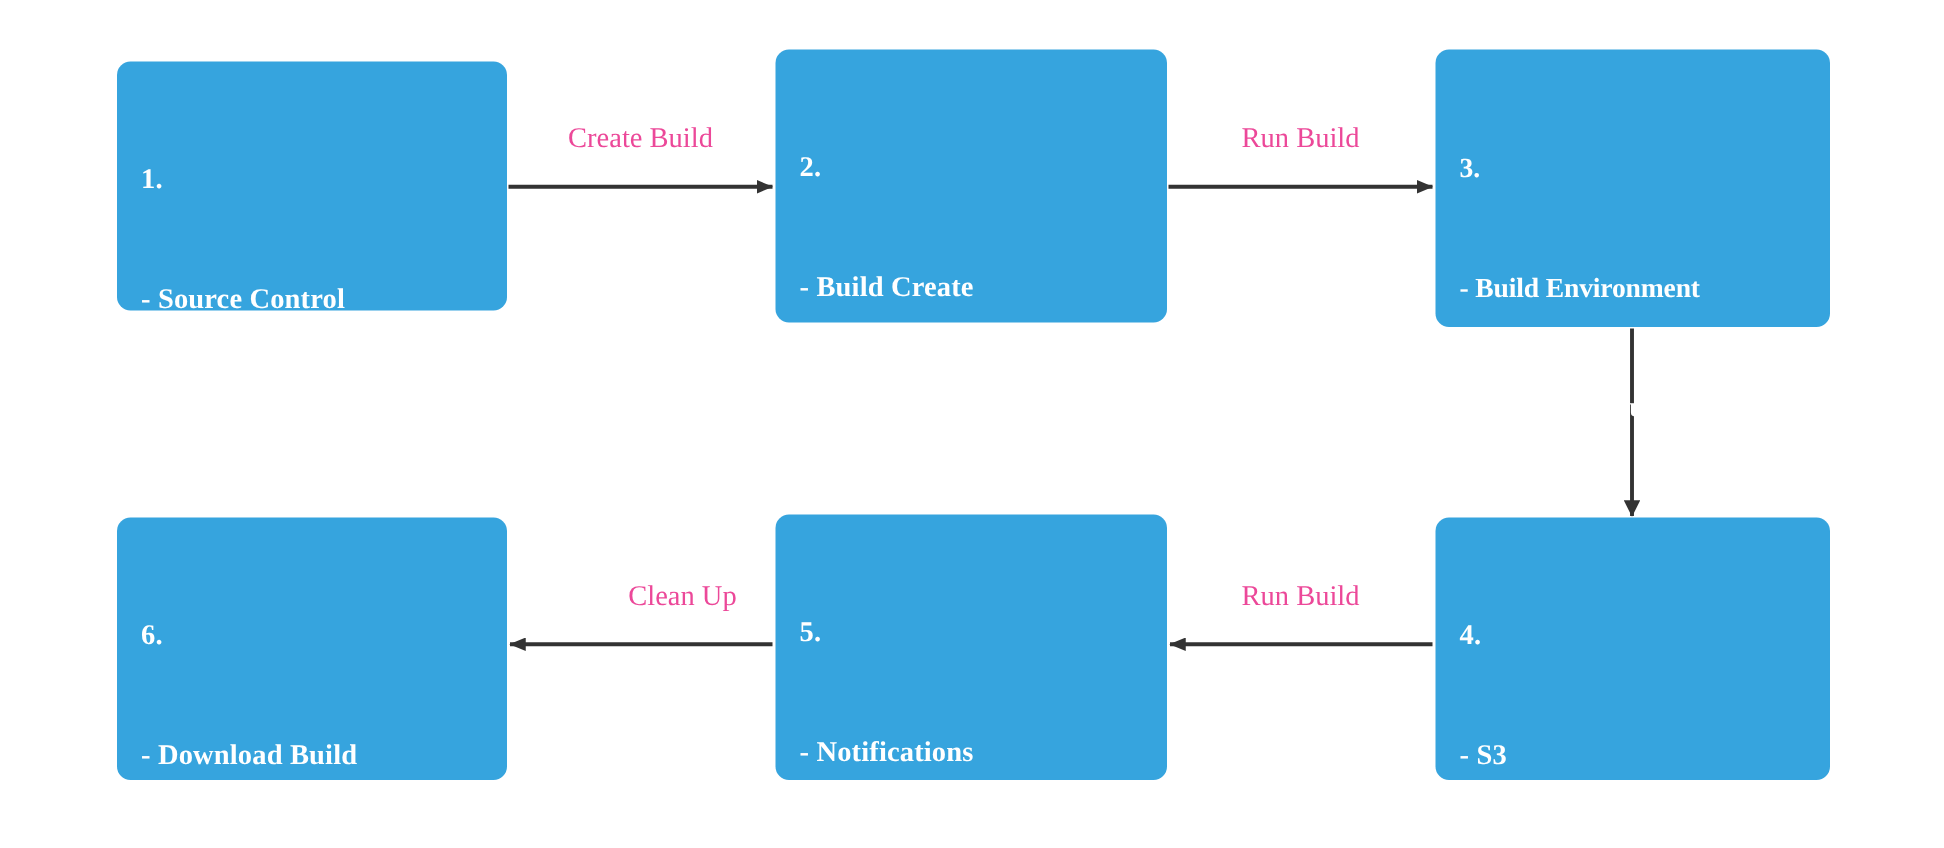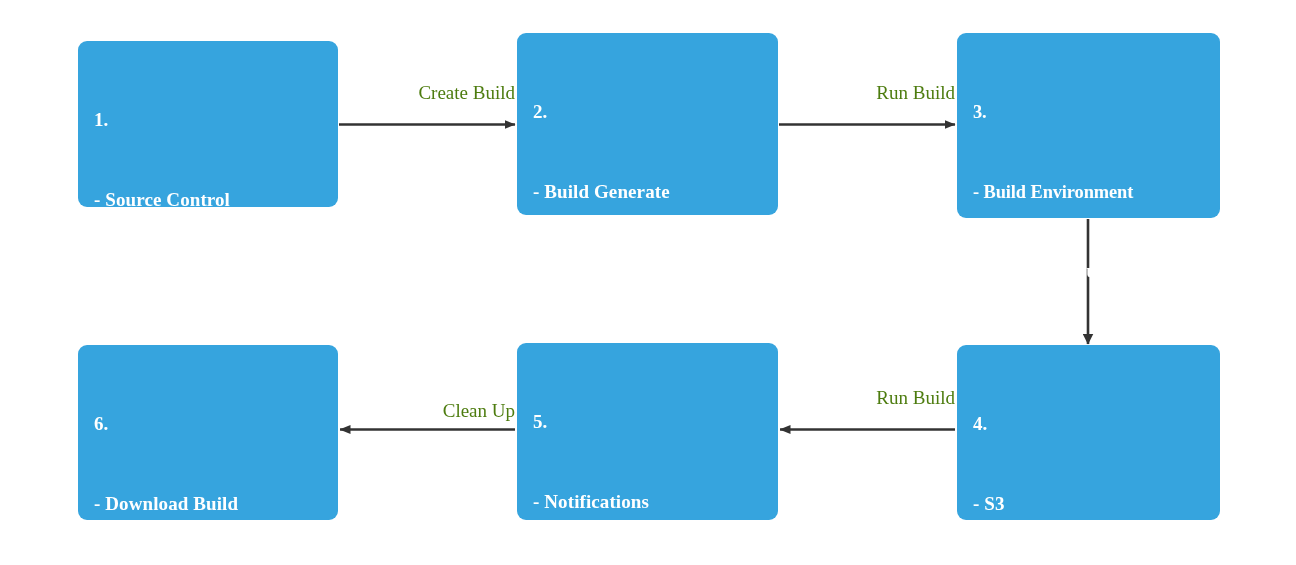--- a/index.html
+++ b/index.html
@@ -37,22 +37,22 @@
   .node.tight {
     font-size: 18.4px;
     letter-spacing: -0.1px;
   }
   .edge-label {
     position: absolute;
     font-family: "Liberation Serif", serif;
     font-weight: normal;
     font-size: 19px;
     line-height: 25px;
-    color: #4d7c0f;
-    text-align: right;
+    color: #ec4899;
+    text-align: center;
     white-space: pre;
   }
   svg.wires {
     position: absolute;
     left: 0;
     top: 0;
     width: 1296px;
     height: 565px;
     pointer-events: none;
   }
@@ -88,21 +88,21 @@
 
   <div class="node" style="left:78px; top:41px; width:260px; height:166px;">
     <span class="line">1.</span>
     <span class="line">- Source Control</span>
     <span class="line">- CodeCommit</span>
     <span class="line">- GitHub S3</span>
   </div>
 
   <div class="node" style="left:517px; top:33px; width:261px; height:182px;">
     <span class="line">2.</span>
-    <span class="line">- Build Generate</span>
+    <span class="line">- Build Create</span>
     <span class="line">- Source Control</span>
     <span class="line">- Build Environment</span>
     <span class="line">- Output Location</span>
   </div>
 
   <div class="node tight" style="left:957px; top:33px; width:263px; height:185px;">
     <span class="line">3.</span>
     <span class="line">- Build Environment</span>
     <span class="line">- Download Source Code</span>
     <span class="line">- Run commands in spec</span>
@@ -127,15 +127,15 @@
     
   </div>
 
   <div class="edge-label" style="left:339px; top:80px; width:176px;">Create Build</div>
 
   <div class="edge-label" style="left:779px; top:80px; width:176px;">Run Build</div>
 
 
   <div class="edge-label" style="left:779px; top:385px; width:176px;">Run Build</div>
 
-  <div class="edge-label" style="left:339px; top:398px; width:176px;">Clean Up</div>
+  <div class="edge-label" style="left:339px; top:385px; width:176px;padding-left:28px;">Clean Up</div>
 
 </div>
 
 </body></html>

